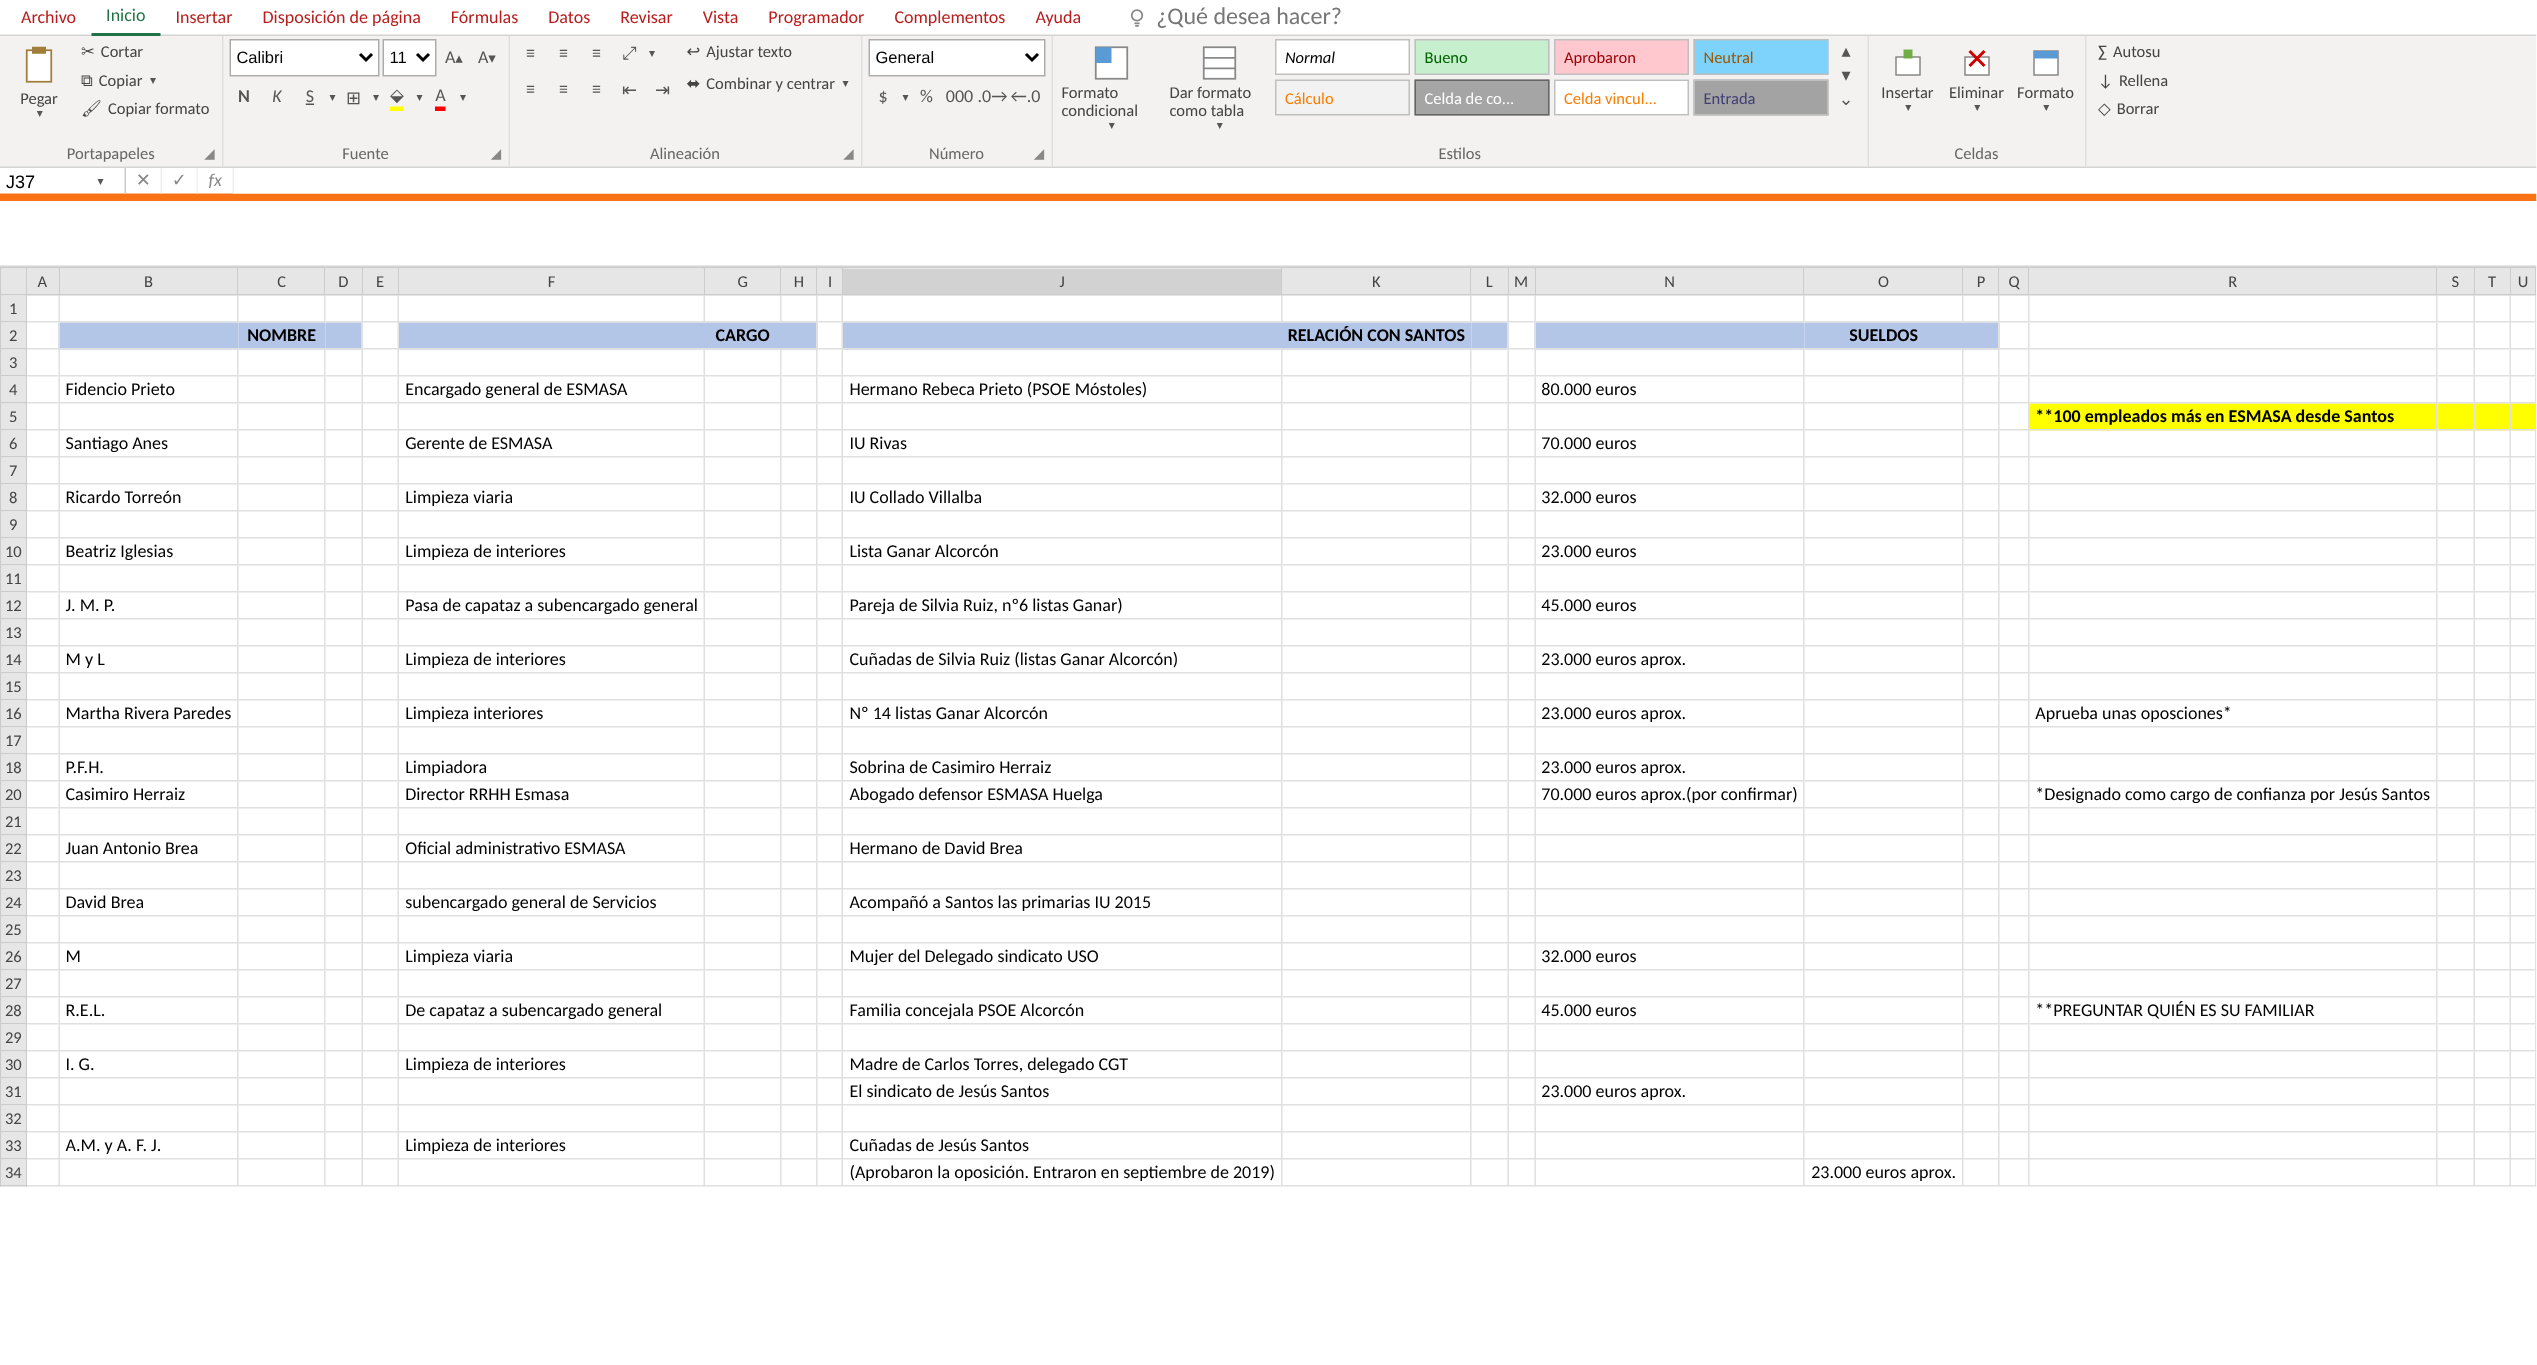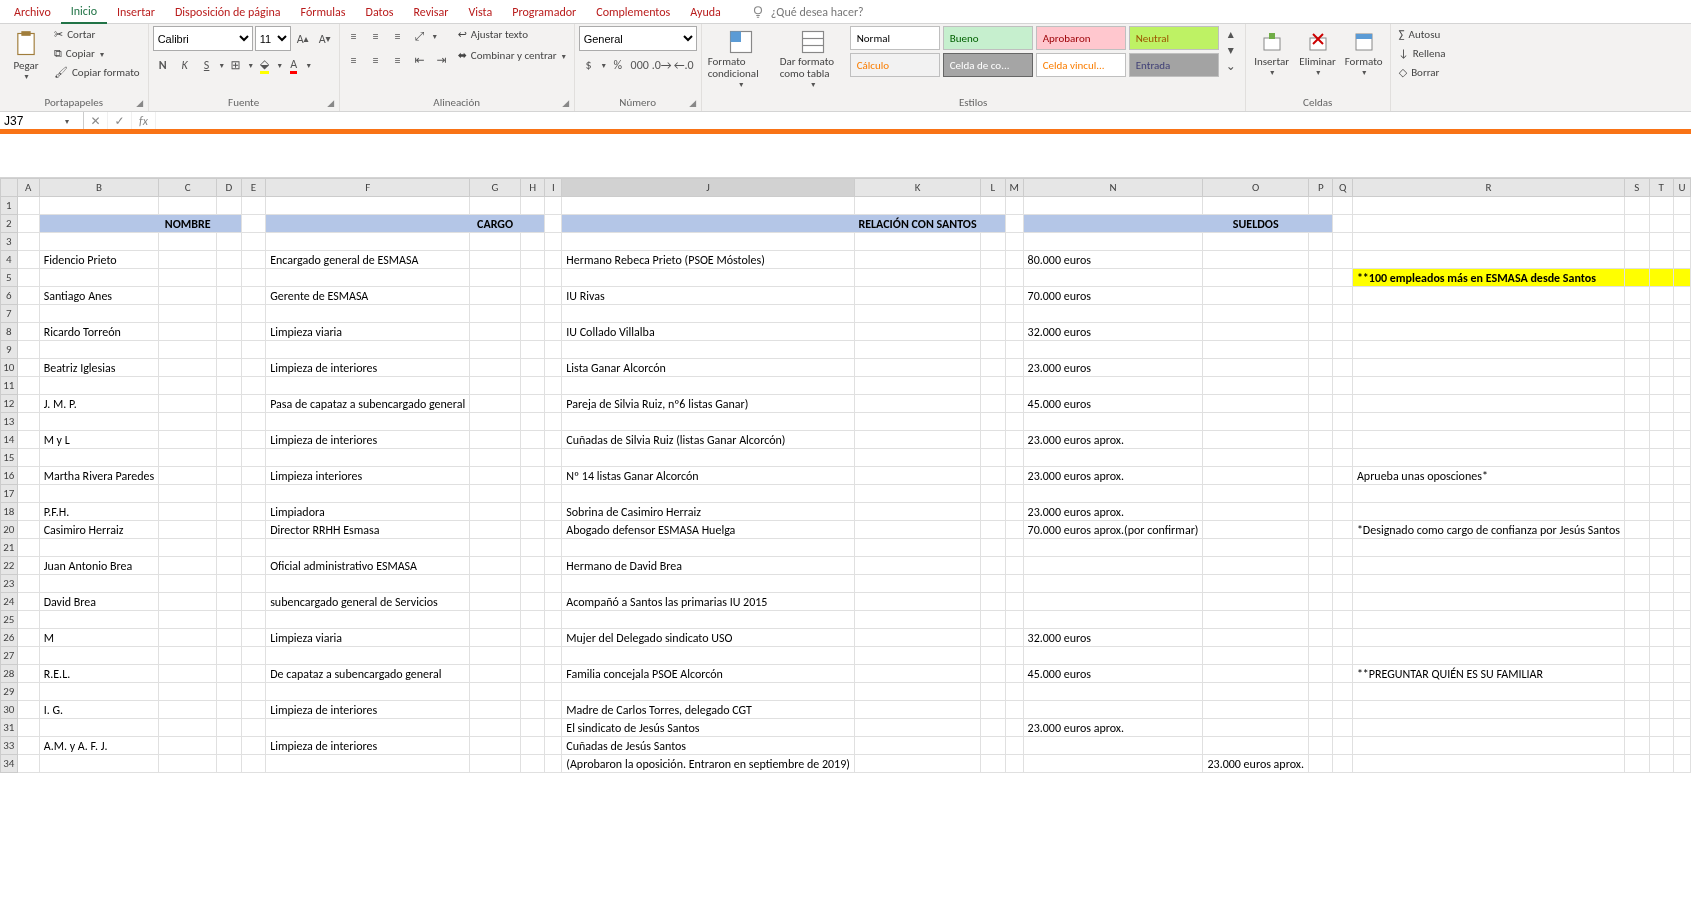--- a/index.html
+++ b/index.html
@@ -2,21 +2,21 @@
 <html><head>
 <meta charset="utf-8">
 <style>
 * { box-sizing: border-box; margin: 0; padding: 0; }
 body { font-family: "Segoe UI", Calibri, sans-serif; font-size: 12px; background: #fff; color: #333; overflow: hidden; }
 
 
 .ribbon-tabs { display: flex; align-items: center; background: #fff; border-bottom: 1px solid #d4d4d4; padding: 0 4px; height: 24px; }
 .ribbon-tab { padding: 4px 10px; cursor: pointer; font-size: 12px; color: #b91c1c; }
 .ribbon-tab.active { color: #217346; border-bottom: 2px solid #217346; font-weight: 500; }
-.tell-me { display: flex; align-items: center; margin-left: 20px; color: #777; font-size: 12px; }
+.tell-me { display: flex; align-items: center; margin-left: 20px; color: #777; font-size: 16px; }
 .tell-me svg { margin-right: 6px; }
 
 
 .ribbon-body { display: flex; background: #f3f2f1; border-bottom: 1px solid #d4d4d4; height: 88px; }
 .ribbon-group { display: flex; flex-direction: column; justify-content: space-between; border-right: 1px solid #e1dfdd; padding: 2px 4px 0 4px; position: relative; }
 .ribbon-group-label { font-size: 11px; color: #666; text-align: center; padding-bottom: 2px; }
 .ribbon-group-content { display: flex; flex: 1; align-items: flex-start; gap: 2px; }
 .ribbon-col { display: flex; flex-direction: column; gap: 2px; }
 .ribbon-row { display: flex; align-items: center; gap: 2px; }
 .ribbon-btn-lg { display: flex; flex-direction: column; align-items: center; justify-content: center; width: 44px; padding: 2px; font-size: 11px; color: #444; cursor: pointer; line-height:1.1;}
@@ -25,24 +25,24 @@
 select.ribbon-combo { font-size: 11px; border: 1px solid #ababab; background: #fff; height: 25px; }
 .font-name-combo { width: 100px; }
 .font-size-combo { width: 36px; }
 .number-format-combo { width: 118px; }
 .icon-btn { width: 20px; height: 20px; display: flex; align-items: center; justify-content: center; cursor: pointer; color: #555; }
 .dropdown-arrow { font-size: 8px; color: #555; margin-left: 1px;}
 
 
 .styles-gallery { display: grid; grid-template-columns: repeat(4, 90px); grid-template-rows: 24px 24px; gap: 3px; }
 .style-cell { border: 1px solid #bfbfbf; font-size: 11px; display: flex; align-items: center; padding: 0 6px; overflow: hidden; white-space: nowrap; text-overflow: ellipsis; background:#fff;}
-.style-normal { background: #fff; color: #000; }
+.style-normal { background: #fff; color: #000; font-style: italic; }
 .style-bueno { background: #c6efce; color: #006100; }
 .style-incorrecto { background: #ffc7ce; color: #9c0006; }
-.style-neutral { background: #bef264; color: #9c5700; }
+.style-neutral { background: #7dd3fc; color: #9c5700; }
 .style-calculo { background: #f2f2f2; color: #fa7d00; }
 .style-celdaco { background: #a5a5a5; color: #fff; border-color:#666;}
 .style-vincu { background: #fff; color: #fa7d00; }
 .style-entrada { background: #a3a3a3; color: #3f3f76; }
 
 
 .formula-bar { display: flex; align-items: stretch; border-bottom: 5px solid #f97316; background: #fff; height: 22px; }
 .name-box { width: 84px; border-right: 1px solid #ccc; padding: 0 4px; font-size: 12px; display:flex; align-items:center; }
 .name-box input { border:none; width:60px; font-size:12px; outline:none;}
 .fb-btn { width: 24px; display: flex; align-items: center; justify-content: center; color: #888; cursor: pointer; border-right: 1px solid #f0f0f0;}
@@ -1045,20 +1045,44 @@
           <td class="col-N">23.000 euros aprox.</td>
           <td class="col-O"></td>
           <td class="col-P"></td>
           <td class="col-Q"></td>
           <td class="col-R"></td>
           <td class="col-S"></td>
           <td class="col-T"></td>
           <td class="col-U"></td>
         </tr>
         <tr>
+          <th class="row-header">32</th>
+          <td class="col-A"></td>
+          <td class="col-B"></td>
+          <td class="col-C"></td>
+          <td class="col-D"></td>
+          <td class="col-E"></td>
+          <td class="col-F"></td>
+          <td class="col-G"></td>
+          <td class="col-H"></td>
+          <td class="col-I"></td>
+          <td class="col-J"></td>
+          <td class="col-K"></td>
+          <td class="col-L"></td>
+          <td class="col-M"></td>
+          <td class="col-N"></td>
+          <td class="col-O"></td>
+          <td class="col-P"></td>
+          <td class="col-Q"></td>
+          <td class="col-R"></td>
+          <td class="col-S"></td>
+          <td class="col-T"></td>
+          <td class="col-U"></td>
+        </tr>
+        <tr>
           <th class="row-header">33</th>
           <td class="col-A"></td>
           <td class="col-B">A.M. y A. F. J.</td>
           <td class="col-C"></td>
           <td class="col-D"></td>
           <td class="col-E"></td>
           <td class="col-F">Limpieza de interiores</td>
           <td class="col-G"></td>
           <td class="col-H"></td>
           <td class="col-I"></td>

